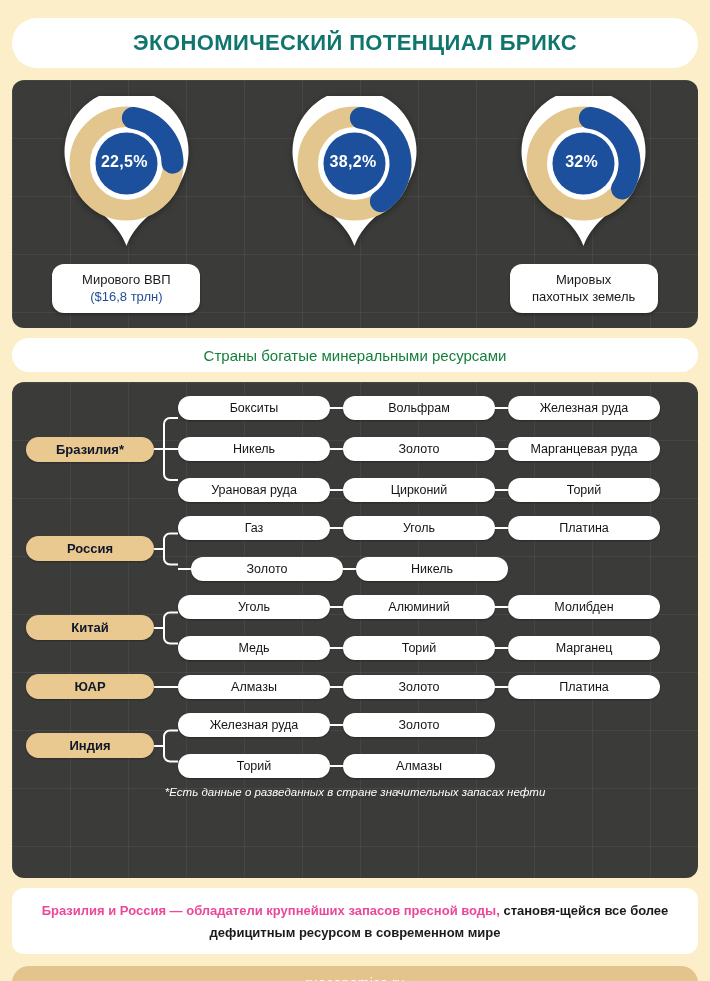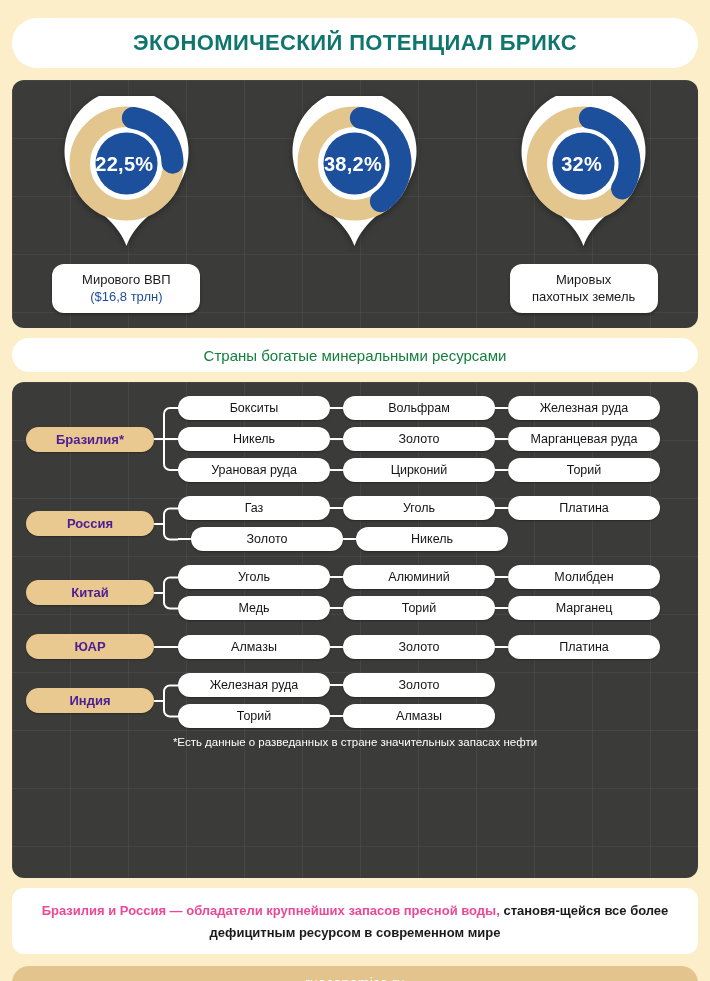--- a/index.html
+++ b/index.html
@@ -34,21 +34,21 @@
   .panel-inner{position:relative;z-index:2;}
 
   
   .stats-panel{margin-top:12px;height:248px;}
   .stats-row{display:flex;justify-content:space-around;align-items:flex-start;padding-top:16px;}
   .stat{width:210px;display:flex;flex-direction:column;align-items:center;}
   .pin{position:relative;width:135px;height:150px;}
   .pin svg{display:block;filter:drop-shadow(0 2px 3px rgba(0,0,0,.35));}
   .pin .pct{
     position:absolute;left:0;right:4px;top:57px;text-align:center;
-    font-size:20px;font-weight:bold;color:#ffffff;letter-spacing:.3px;
+    font-size:16px;font-weight:bold;color:#ffffff;letter-spacing:.3px;
   }
   .stat-label{
     margin-top:18px;background:#ffffff;border-radius:12px;
     padding:8px 14px;text-align:center;line-height:1.28;
     box-shadow:0 2px 3px rgba(0,0,0,.3);min-width:120px;
   }
   .stat-label .l1{display:block;font-size:13px;color:#1a1a1a;white-space:nowrap;}
   .stat-label .l2{display:block;font-size:13px;color:#1f4e99;white-space:nowrap;}
   .stat-label .l2.dark{color:#1a1a1a;}
 
@@ -62,43 +62,43 @@
   
   .res-panel{margin-top:10px;height:496px;}
   .res-inner{padding:14px 14px 0 14px;}
 
   .country-block{position:relative;display:flex;align-items:center;margin-bottom:14px;}
   .country-block:last-of-type{margin-bottom:2px;}
 
   .country-pill{
     width:128px;flex:0 0 128px;height:25px;border-radius:13px;
     background:#e9c98f;display:flex;align-items:center;justify-content:center;
-    font-size:13px;font-weight:bold;color:#4c1d95;z-index:3;position:relative;
+    font-size:13px;font-weight:bold;color:#0f172a;z-index:3;position:relative;
     box-shadow:0 1px 2px rgba(0,0,0,.3);
   }
   .bracket{flex:0 0 24px;height:100%;position:relative;z-index:1;}
   .bracket svg{position:absolute;left:0;top:50%;transform:translateY(-50%);overflow:visible;}
 
-  .rows{flex:1;display:flex;flex-direction:column;gap:7px;}
+  .rows{flex:1;display:flex;flex-direction:column;gap:17px;}
   .res-row{display:flex;align-items:center;}
   .chip{
     height:24px;border-radius:12px;background:#ffffff;
     display:flex;align-items:center;justify-content:center;
     font-size:12.5px;color:#141414;white-space:nowrap;
     box-shadow:0 1px 2px rgba(0,0,0,.35);
   }
   .chip.c1{flex:0 0 152px;}
   .chip.c2{flex:0 0 152px;}
   .chip.c3{flex:0 0 152px;}
   .link{flex:0 0 13px;height:2px;background:#ffffff;}
   .chip.empty{visibility:hidden;}
   .link.hidden{visibility:hidden;}
 
   .footnote{
-    text-align:center;font-size:11.5px;color:#ffffff;
+    text-align:center;font-style:italic;font-size:11.5px;color:#ffffff;
     padding:6px 0 0 0;
   }
 
   
   .note-bar{
     margin-top:10px;background:#ffffff;border-radius:12px;
     padding:11px 20px;text-align:center;line-height:1.38;
   }
   .note-bar .blue{font-size:13px;color:#ec4899;font-weight:bold;text-align:right;}
   .note-bar .dark{font-size:13px;color:#1a1a1a;font-weight:bold;}

